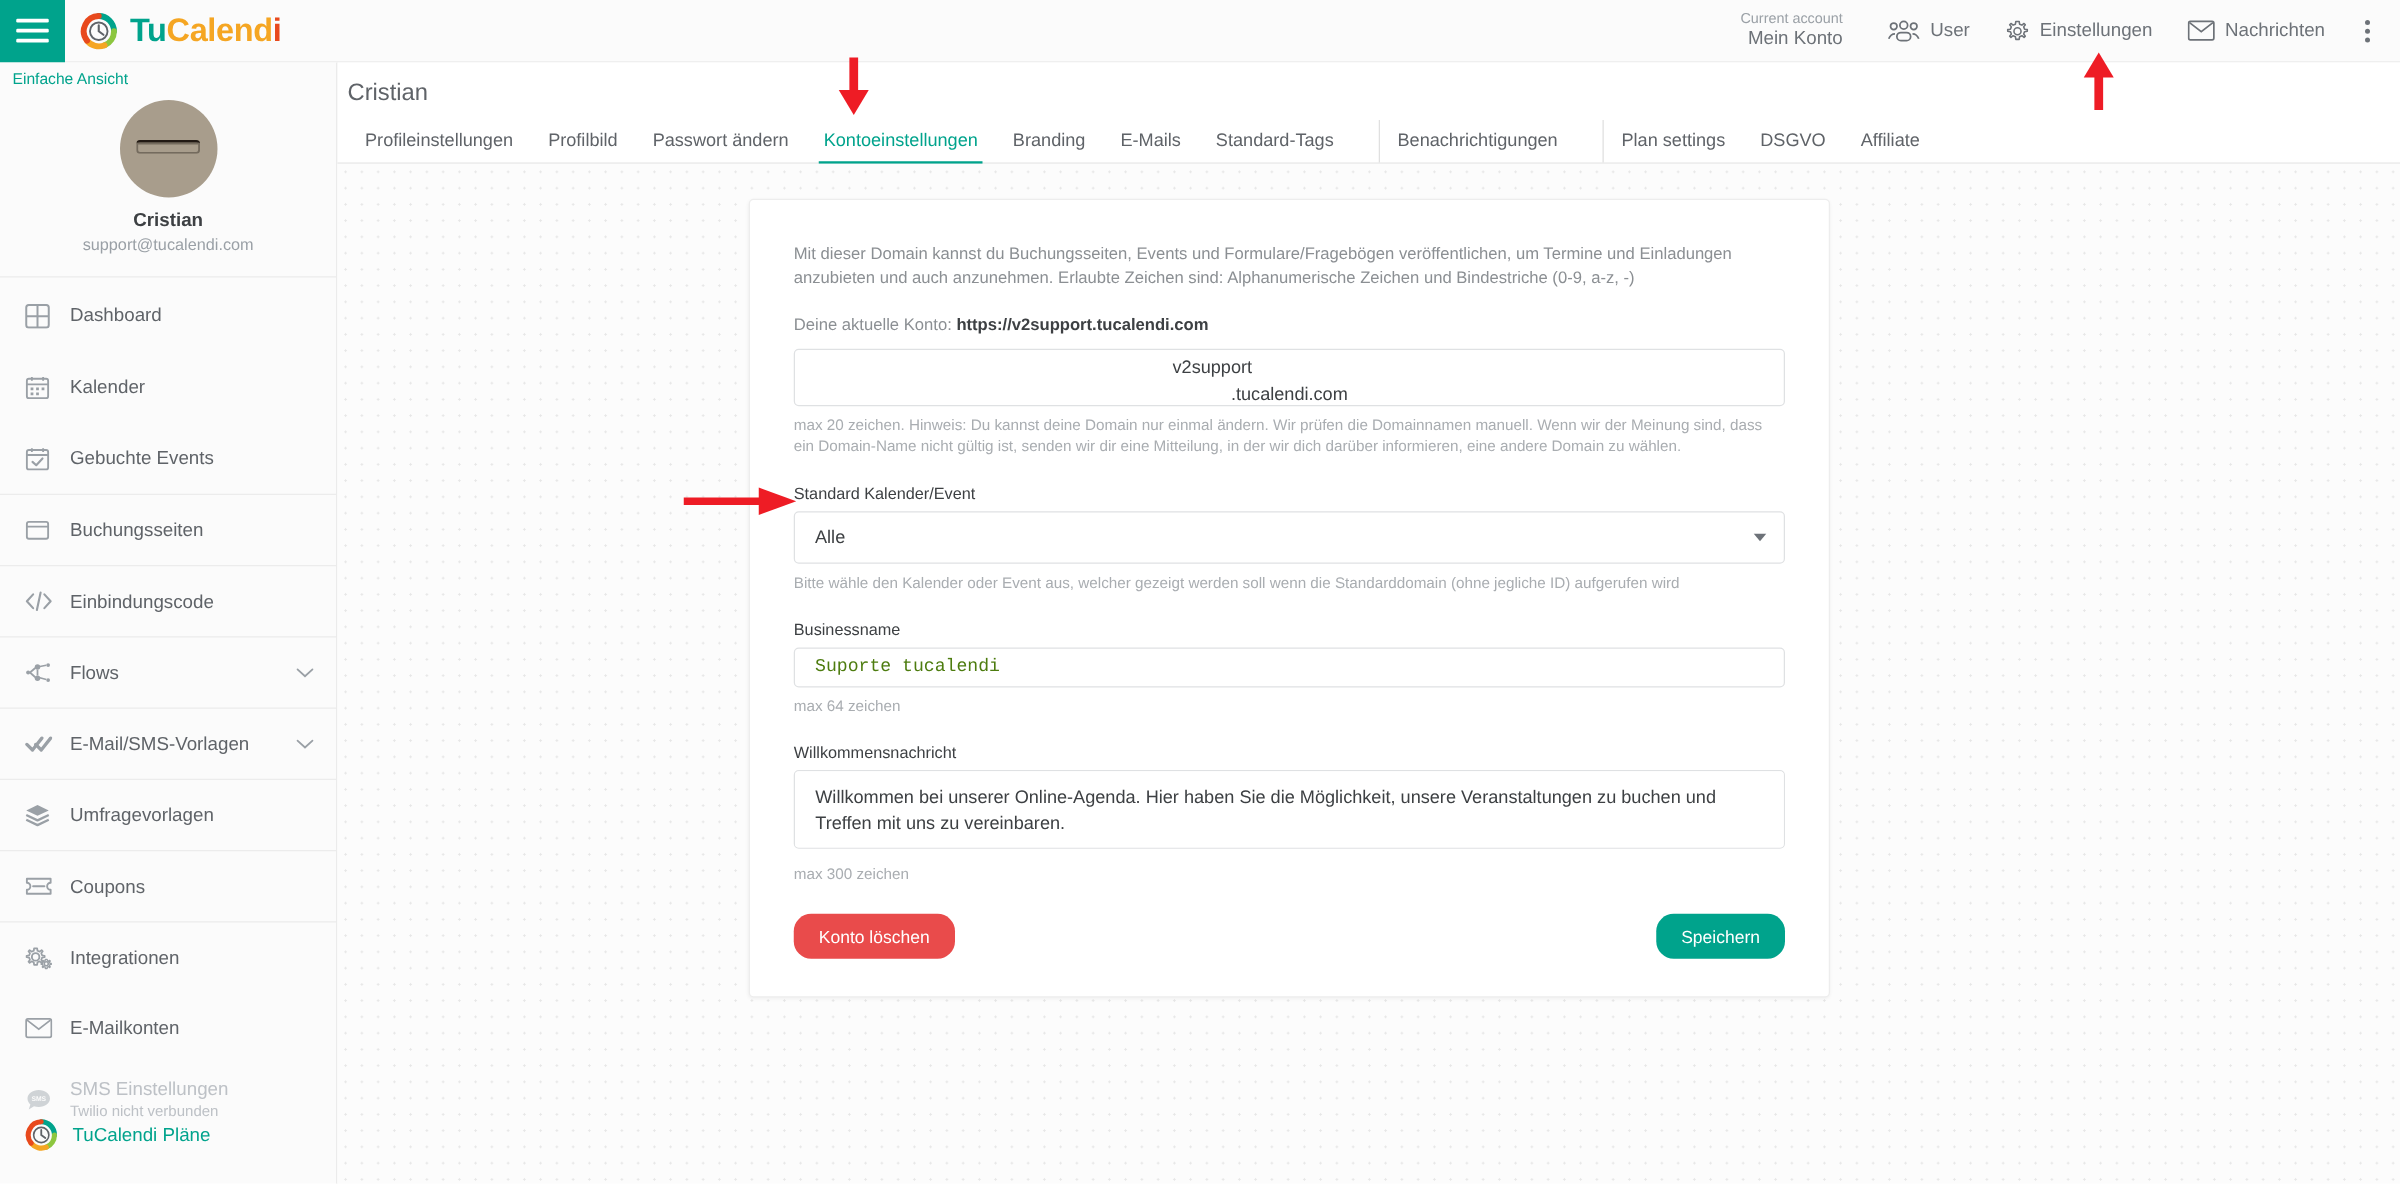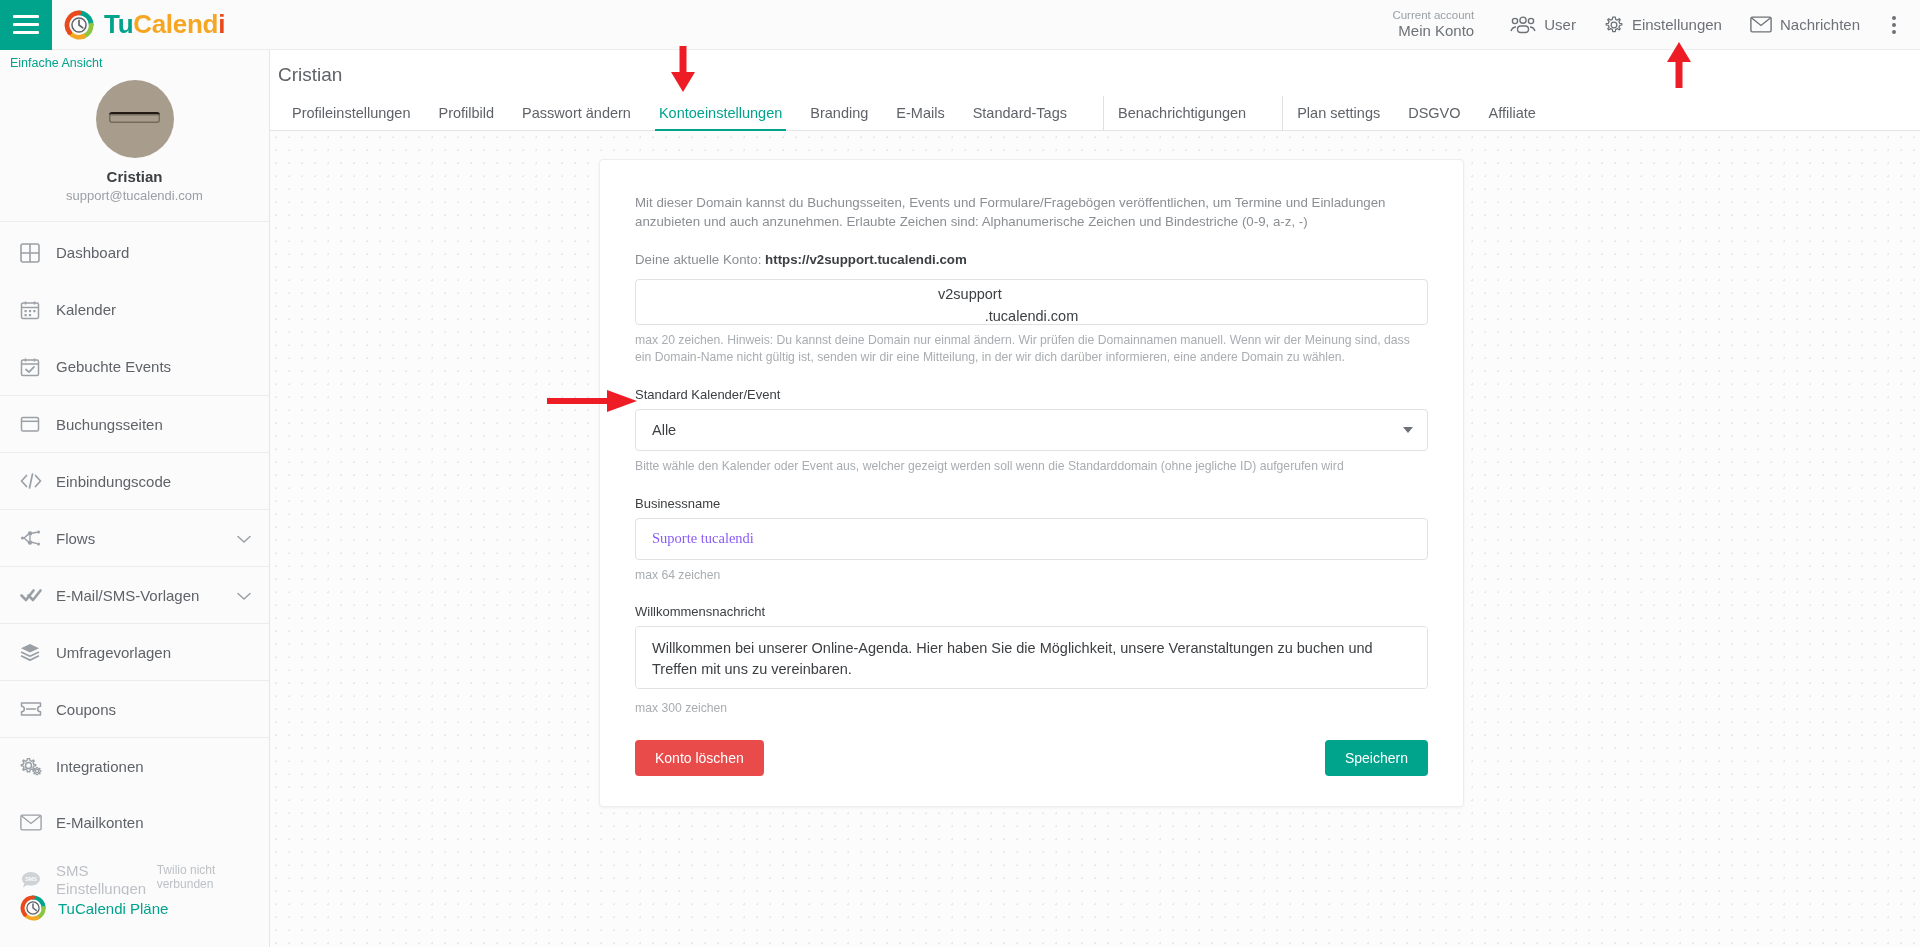--- a/index.html
+++ b/index.html
@@ -73,21 +73,21 @@
     display: flex; align-items: center; height: 57px; padding: 0 18px 0 20px;
     cursor: pointer; color: #5f6368; font-size: 15px;
   }
   .mi .ico { width: 36px; flex: 0 0 36px; display: flex; align-items: center; color: #9aa0a6; }
   .mi .txt { flex: 1; }
   .mi.sep { border-top: 1px solid #ececec; }
   .mi.disabled { color: #bdc1c6; }
   .mi.disabled .ico { color: #cfd3d6; }
   .mi .sub { font-size: 12px; color: #bdc1c6; margin-top: 1px; }
   .mi .chev { color: #9aa0a6; }
-  .mi-stack { display: flex; flex-direction: row; line-height: 1.2; }
+  .mi-stack { display: flex; flex-direction: column; line-height: 1.2; }
   .plans {
     display: flex; align-items: center; gap: 12px; padding: 0 20px 26px;
     color: #00a38c; font-size: 15px; cursor: pointer;
   }
 
   
   .content { position: absolute; top: 50px; left: 270px; width: 1650px; height: 897px; background: #fff; }
   .page-title { font-size: 19px; color: #5f6368; padding: 14px 0 10px 8px; }
   .tabs {
     display: flex; align-items: stretch; height: 35px; position: relative;
@@ -135,30 +135,30 @@
   .select {
     position: relative; border: 1px solid #dfe1e3; border-radius: 4px; height: 42px;
     display: flex; align-items: center; padding: 16px 16px; font-size: 14.5px; color: #3d4043; cursor: pointer;
   }
   .select .arrow {
     position: absolute; right: 14px; width: 0; height: 0;
     border-left: 5px solid transparent; border-right: 5px solid transparent;
     border-top: 6px solid #6d7278;
   }
   .tinput {
-    width: 100%; border: 1px solid #dfe1e3; border-radius: 4px; height: 42px;
-    padding: 0 16px; font-size: 14.5px; color: #8b5cf6; outline: none; font-family: Liberation Serif, serif;
+    width: 100%; border: 1px solid #dfe1e3; border-radius: 4px; height: 32px;
+    padding: 0 16px; font-size: 14.5px; color: #4d7c0f; outline: none; font-family: Liberation Mono, monospace;
   }
   .tarea {
     width: 100%; border: 1px solid #dfe1e3; border-radius: 4px; height: 63px;
     padding: 11px 16px; font-size: 14.5px; color: #3d4043; outline: none;
     font-family: inherit; resize: none; line-height: 1.45;
   }
   .actions { display: flex; justify-content: space-between; align-items: center; margin-top: 22px; }
-  .btn { border: none; border-radius: 4px; color: #fff; font-size: 14px; padding: 10px 20px; cursor: pointer; font-family: inherit; }
+  .btn { border: none; border-radius: 14px; color: #fff; font-size: 14px; padding: 10px 20px; cursor: pointer; font-family: inherit; }
   .btn-danger { background: #e94b4b; }
   .btn-primary { background: #00a38c; }
 
   
   .arrow-a { position: absolute; pointer-events: none; }
 </style>
 </head>
 <body>
 
 <div class="app">

